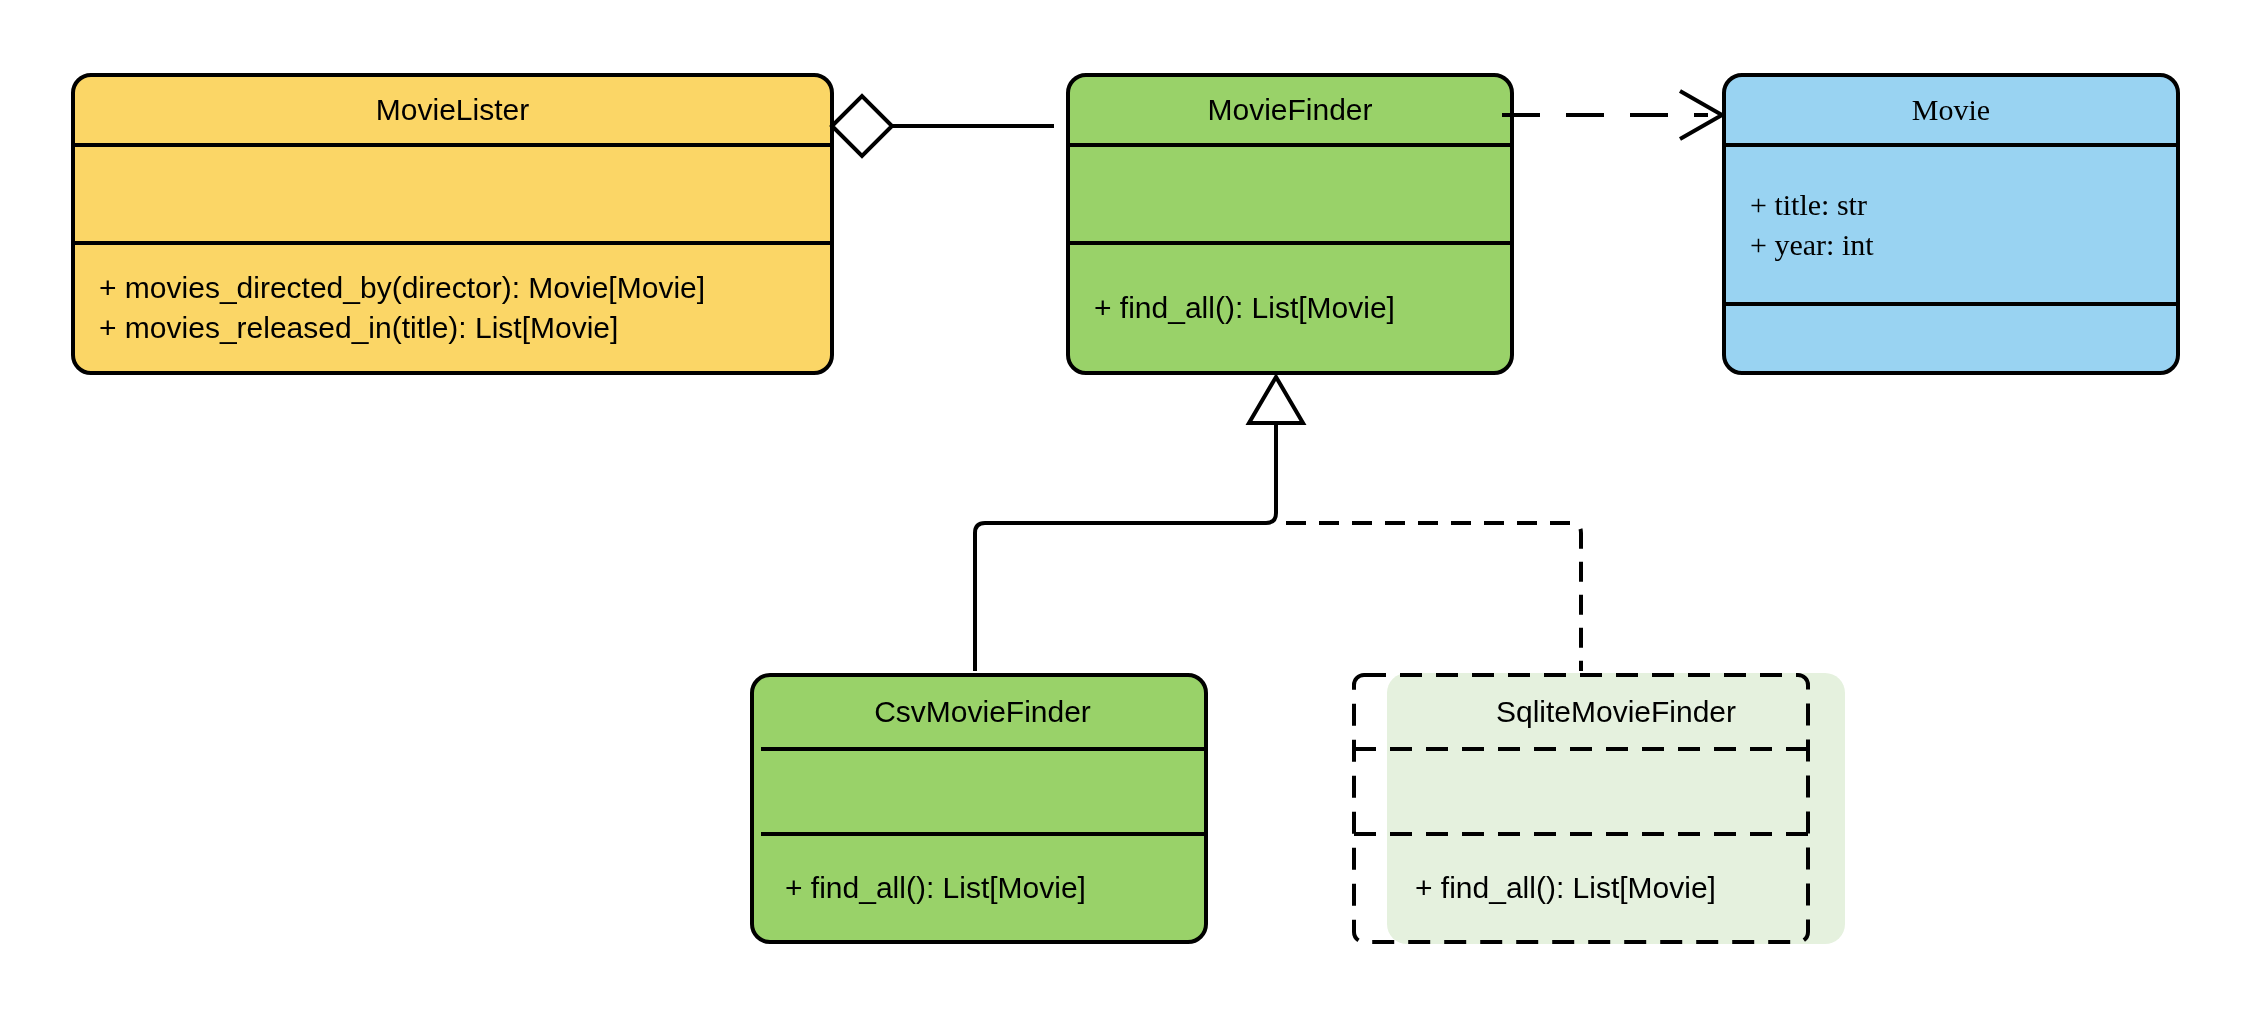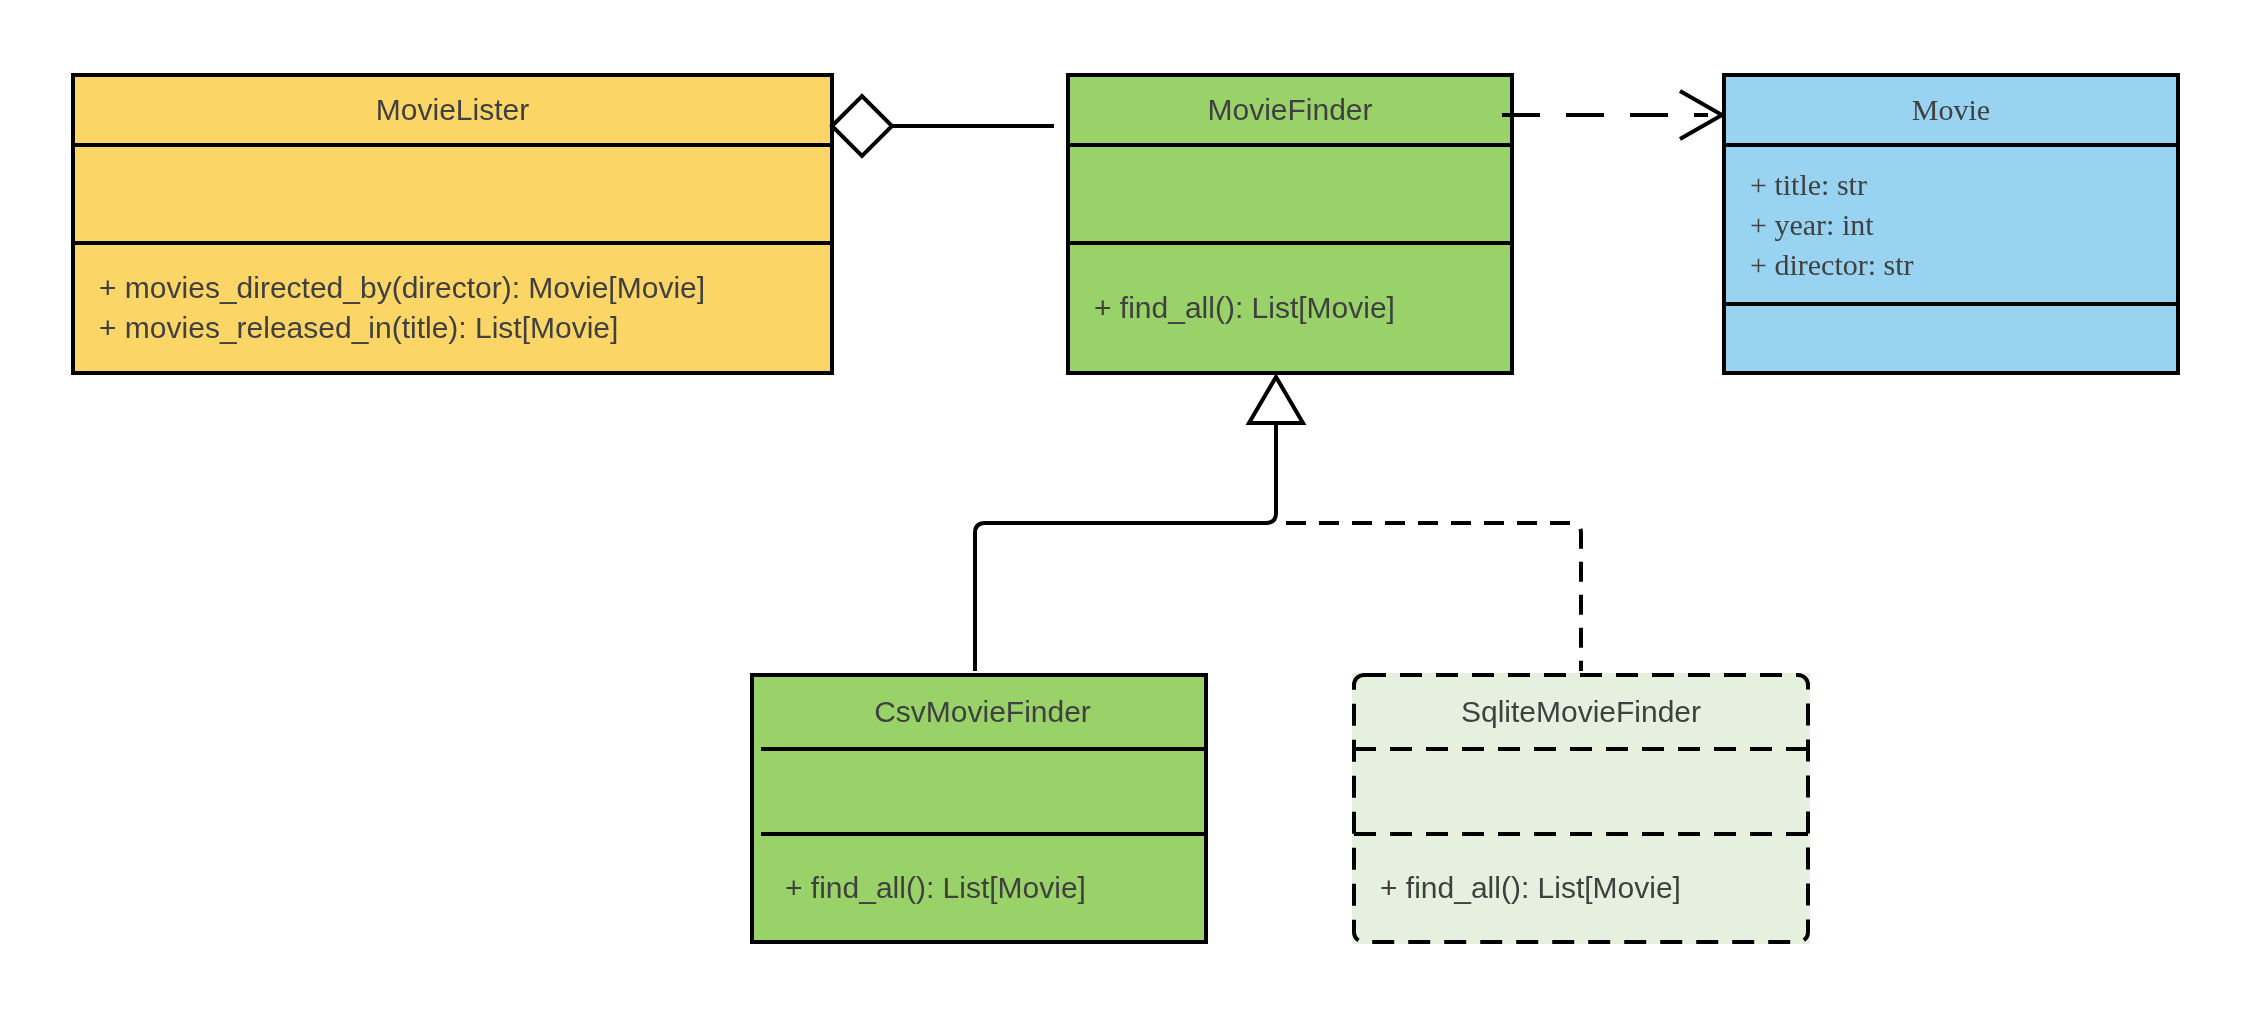--- a/index.html
+++ b/index.html
@@ -12,27 +12,28 @@
     position: relative;
     width: 2250px;
     height: 1011px;
     background: #ffffff;
     overflow: hidden;
   }
   .uml-class {
     position: absolute;
     box-sizing: border-box;
     border: 4px solid #000000;
-    border-radius: 0;
+    border-radius: 20px;
     display: flex;
     flex-direction: column;
-    color: #404040;
+    color: #000000;
   }
   .uml-class.dashed-box {
     border-color: transparent; 
+    margin-left: 35px;
   }
   .sec {
     box-sizing: border-box;
     overflow: hidden;
   }
   .sec.title {
     height: 66px;
     display: flex;
     align-items: center;
     justify-content: center;
@@ -83,21 +84,20 @@
     <div class="sec methods">
       <div class="line">+ find_all(): List[Movie]</div>
     </div>
   </div>
 
   <div class="uml-class" style="left: 1722px; top: 73px; width: 458px; height: 302px; background: rgb(153, 211, 242); font-family: Liberation Serif, serif;">
     <div class="sec title">Movie</div>
     <div class="sec attrs" style="height:159px;">
       <div class="line">+ title: str</div>
       <div class="line">+ year: int</div>
-      <div class="line">+ director: str</div>
     </div>
     <div class="sec methods"></div>
   </div>
 
   <div class="uml-class bottom-row" style="left: 750px; top: 673px; width: 458px; height: 271px; background: rgb(153, 210, 105); padding-left: 7px;">
     <div class="sec title">CsvMovieFinder</div>
     <div class="sec attrs" style="height:85px;"></div>
     <div class="sec methods">
       <div class="line">+ find_all(): List[Movie]</div>
     </div>

